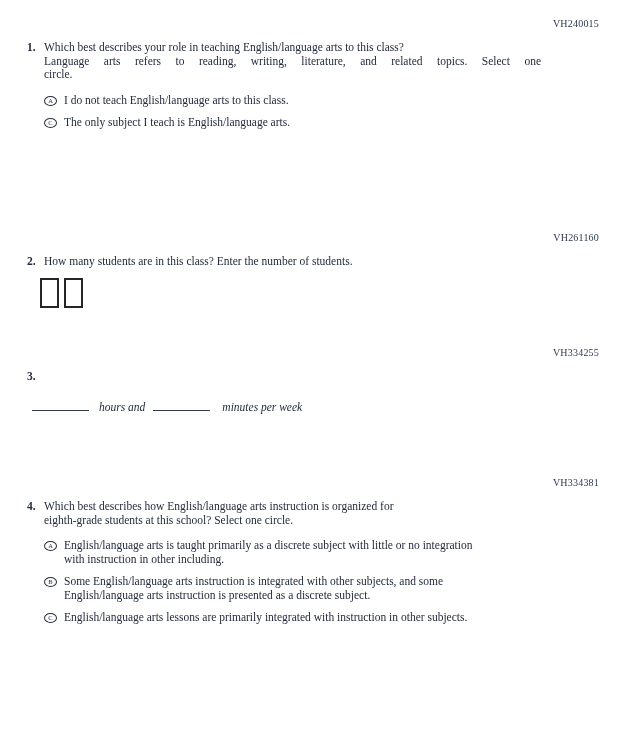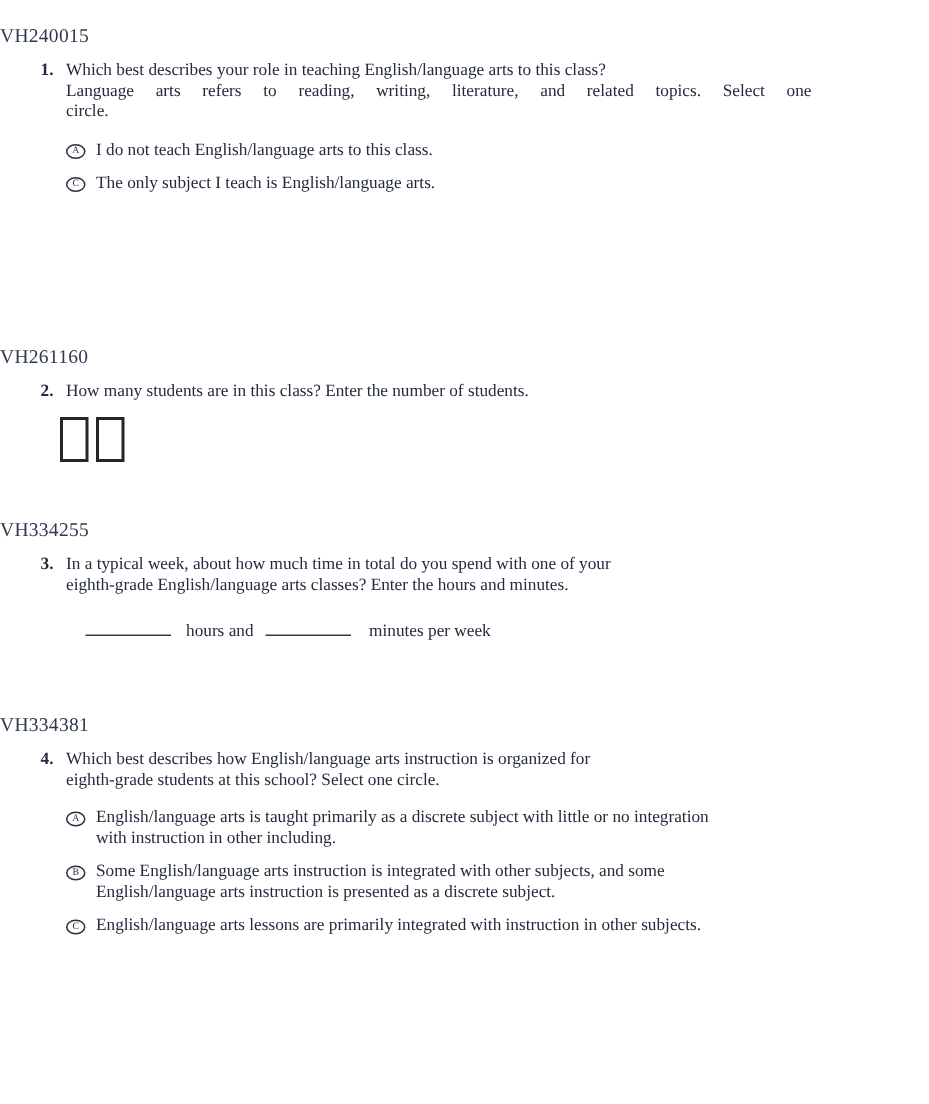--- a/index.html
+++ b/index.html
@@ -21,22 +21,23 @@
     position: absolute;
     left: 0;
     width: 619px;
   }
   #s1 { top: 20px; }
   #s2 { top: 234px; }
   #s3 { top: 349px; }
   #s4 { top: 479px; }
 
   .code {
+    text-align: right;
     padding-right: 20px;
-    font-size: 13px;
+    font-size: 10px;
     line-height: 8px;
     color: #2f3850;
     letter-spacing: 0.2px;
   }
   .qrow {
     display: flex;
     padding-left: 27px;
     margin-top: 13px;
   }
   .qnum {
@@ -85,22 +86,23 @@
   .digit-box {
     display: inline-block;
     width: 15px;
     height: 26px;
     border: 2px solid #262626;
     margin-right: 5px;
     background: #ffffff;
   }
 
   .blank-row {
-    padding-left: 57px;
+    padding-left: 32px;
     margin-top: 14px;
+    font-style: italic;
   }
   .blank {
     display: inline-block;
     width: 57px;
     height: 12px;
     border-bottom: 1px solid #333a4a;
     vertical-align: baseline;
   }
   .blank-label-1 { margin-left: 10px; margin-right: 8px; }
   .blank-label-2 { margin-left: 12px; }
@@ -140,24 +142,20 @@
   </div>
   <div class="digit-row">
     <span class="digit-box"></span><span class="digit-box"></span>
   </div>
 </div>
 
 <div class="section" id="s3">
   <div class="code">VH334255</div>
   <div class="qrow">
     <span class="qnum">3.</span>
-    <div class="qbody">
-      <span class="line">In a typical week, about how much time in total do you spend with one of your</span>
-      <span class="line">eighth-grade English/language arts classes? Enter the hours and minutes.</span>
-    </div>
   </div>
   <div class="blank-row">
     <span class="blank"></span><span class="blank-label-1">hours and</span><span class="blank"></span><span class="blank-label-2">minutes per week</span>
   </div>
 </div>
 
 <div class="section" id="s4">
   <div class="code">VH334381</div>
   <div class="qrow">
     <span class="qnum">4.</span>

